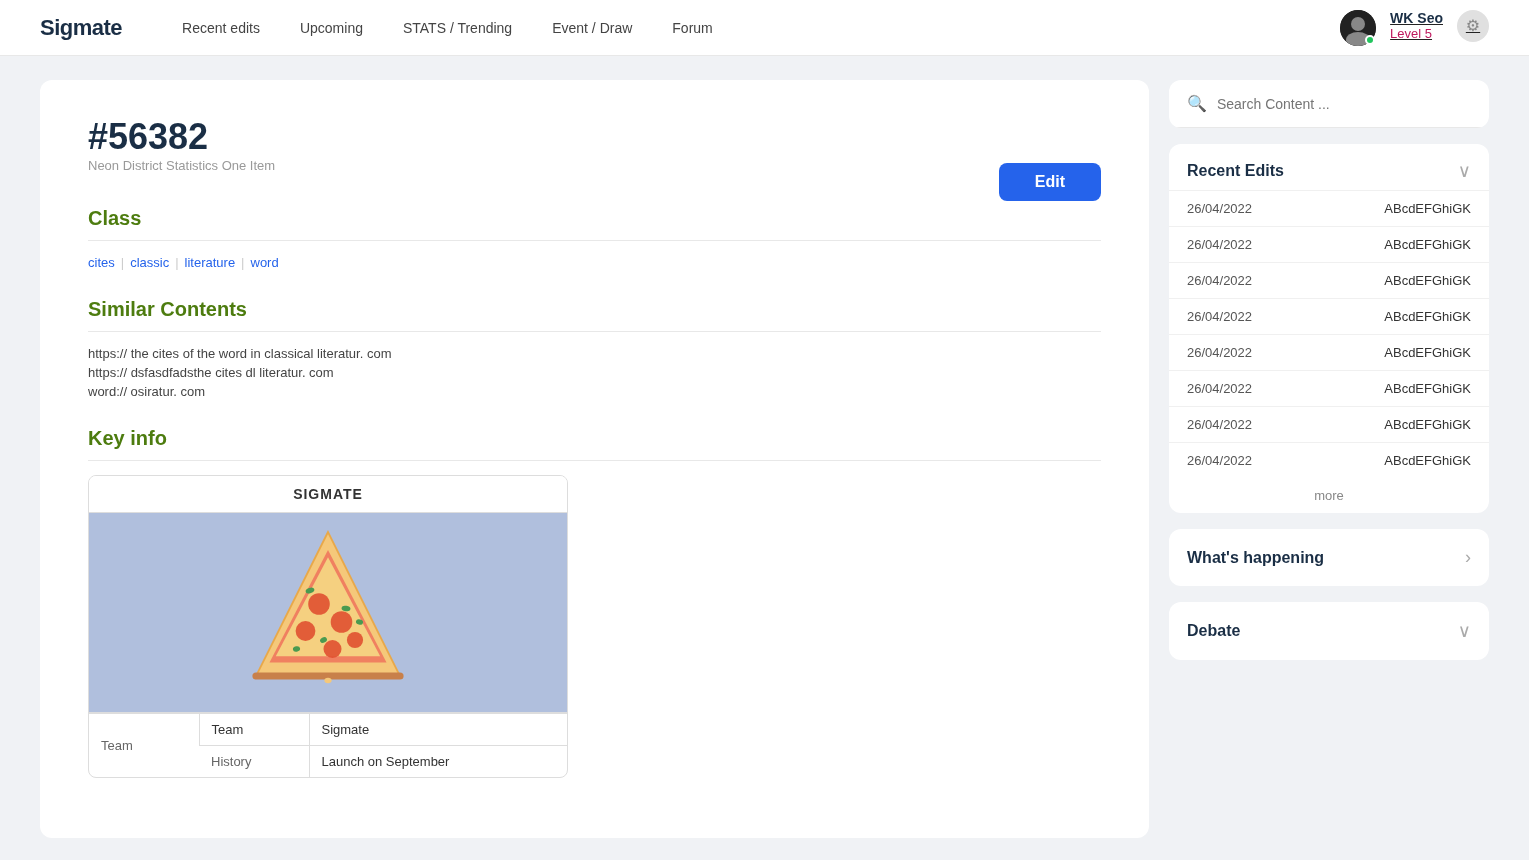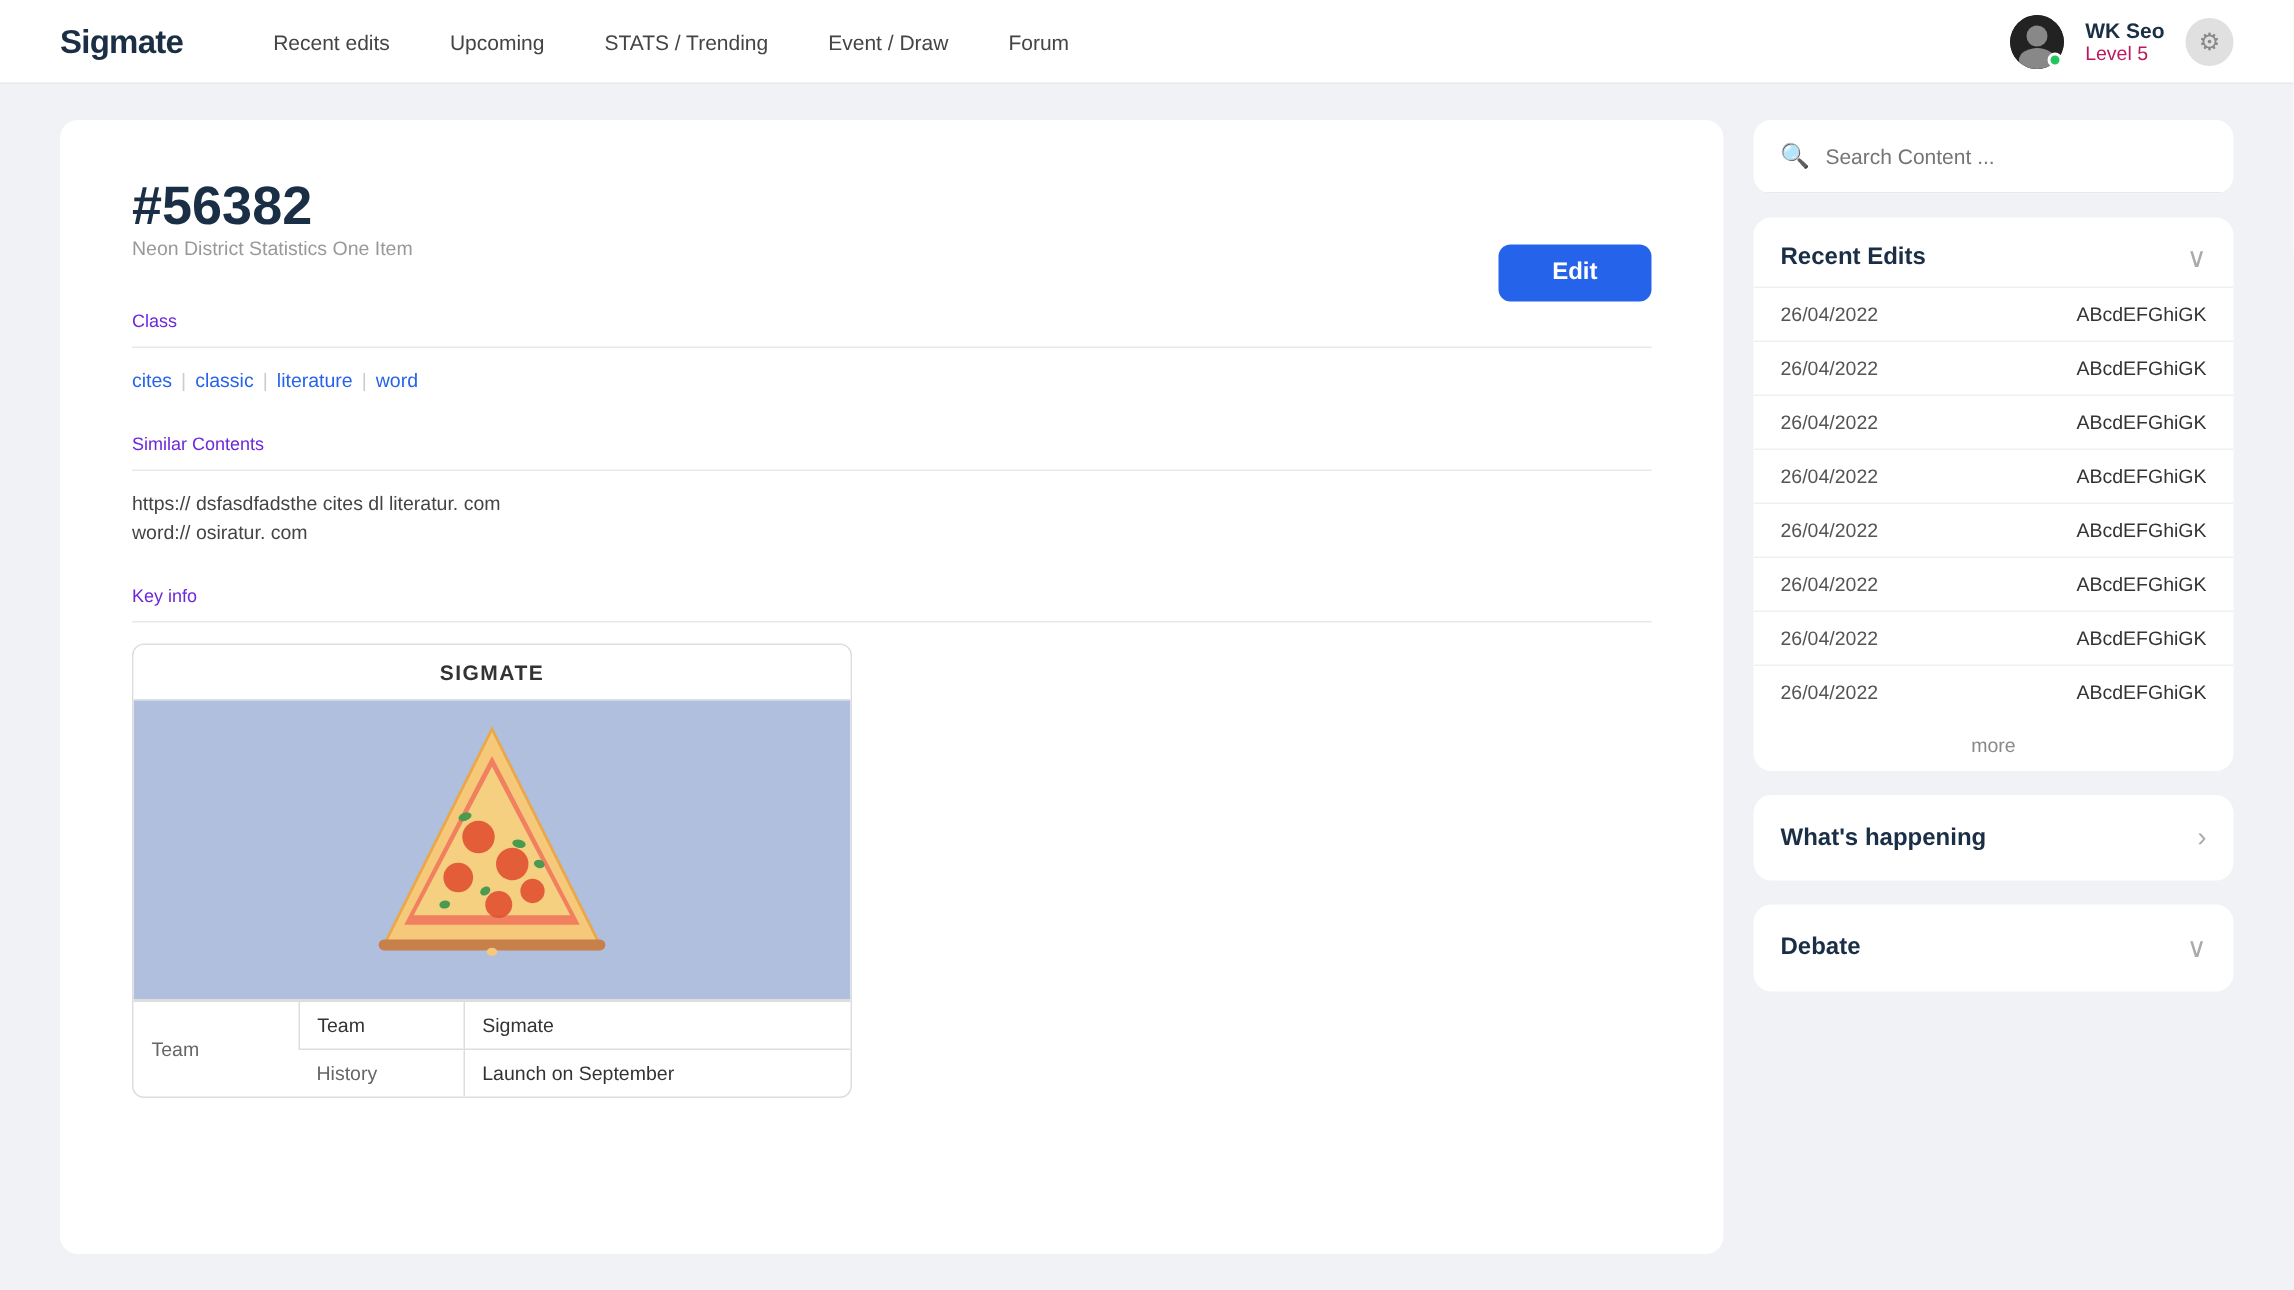--- a/index.html
+++ b/index.html
@@ -23,21 +23,21 @@
       letter-spacing: -0.5px;
     }
     .nav { display: flex; gap: 40px; flex: 1; }
     .nav-item {
       color: #444;
       font-size: 14px;
       font-weight: 500;
       cursor: pointer;
       padding: 4px 0;
     }
-    .header-right { display: flex; align-items: center; gap: 14px; margin-left: auto; }
+    .header-right { display: flex; align-items: flex-start; gap: 14px; margin-left: auto; text-decoration: underline; }
     .avatar-wrap { position: relative; }
     .avatar {
       width: 36px; height: 36px; border-radius: 50%; background: #222;
       display: flex; align-items: center; justify-content: center;
       overflow: hidden;
     }
     .avatar svg { width: 36px; height: 36px; }
     .online-dot {
       width: 10px; height: 10px; border-radius: 50%; background: #22c55e;
       position: absolute; bottom: 1px; right: 1px; border: 2px solid #fff;
@@ -57,21 +57,21 @@
     .sidebar { width: 320px; display: flex; flex-direction: column; gap: 0; }
 
     
     .content-id { font-size: 36px; font-weight: 800; color: #1a2e45; }
     .content-title-row { display: flex; align-items: flex-end; justify-content: space-between; margin-bottom: 6px; }
     .content-subtitle { color: #999; font-size: 13px; margin-bottom: 28px; }
     .edit-btn {
       background: #2563eb; color: #fff; border: none; border-radius: 8px;
       padding: 10px 36px; font-size: 16px; font-weight: 600; cursor: pointer;
     }
-    .section-title { font-size: 12px; font-weight: 400; color: #6d28d9; margin-bottom: 10px; }
+    .section-title { font-size: 20px; font-weight: 700; color: #4d7c0f; margin-bottom: 10px; }
     .divider { border: none; border-top: 1px solid #e8e8e8; margin: 0 0 14px 0; }
     .class-links { display: flex; gap: 0; color: #888; font-size: 13px; margin-bottom: 28px; flex-wrap: wrap; }
     .class-link { color: #2563eb; font-size: 13px; cursor: pointer; }
     .class-sep { margin: 0 6px; color: #ccc; }
     .similar-links { display: flex; flex-direction: column; gap: 4px; margin-bottom: 28px; }
     .similar-link { color: #444; font-size: 13px; }
     .section-block { margin-bottom: 24px; }
 
     
     .key-info-box {
@@ -190,20 +190,21 @@
         <span class="class-link">literature</span>
         <span class="class-sep"> | </span>
         <span class="class-link">word</span>
       </div>
     </div>
 
     <div class="section-block">
       <div class="section-title">Similar Contents</div>
       <hr class="divider">
       <div class="similar-links">
+        <span class="similar-link">https:// the cites of the word in classical literatur. com</span>
         <span class="similar-link">https:// dsfasdfadsthe cites dl literatur. com</span>
         <span class="similar-link">word:// osiratur. com</span>
       </div>
     </div>
 
     <div class="section-block">
       <div class="section-title">Key info</div>
       <hr class="divider">
       <div class="key-info-box">
         <div class="key-info-header">SIGMATE</div>

